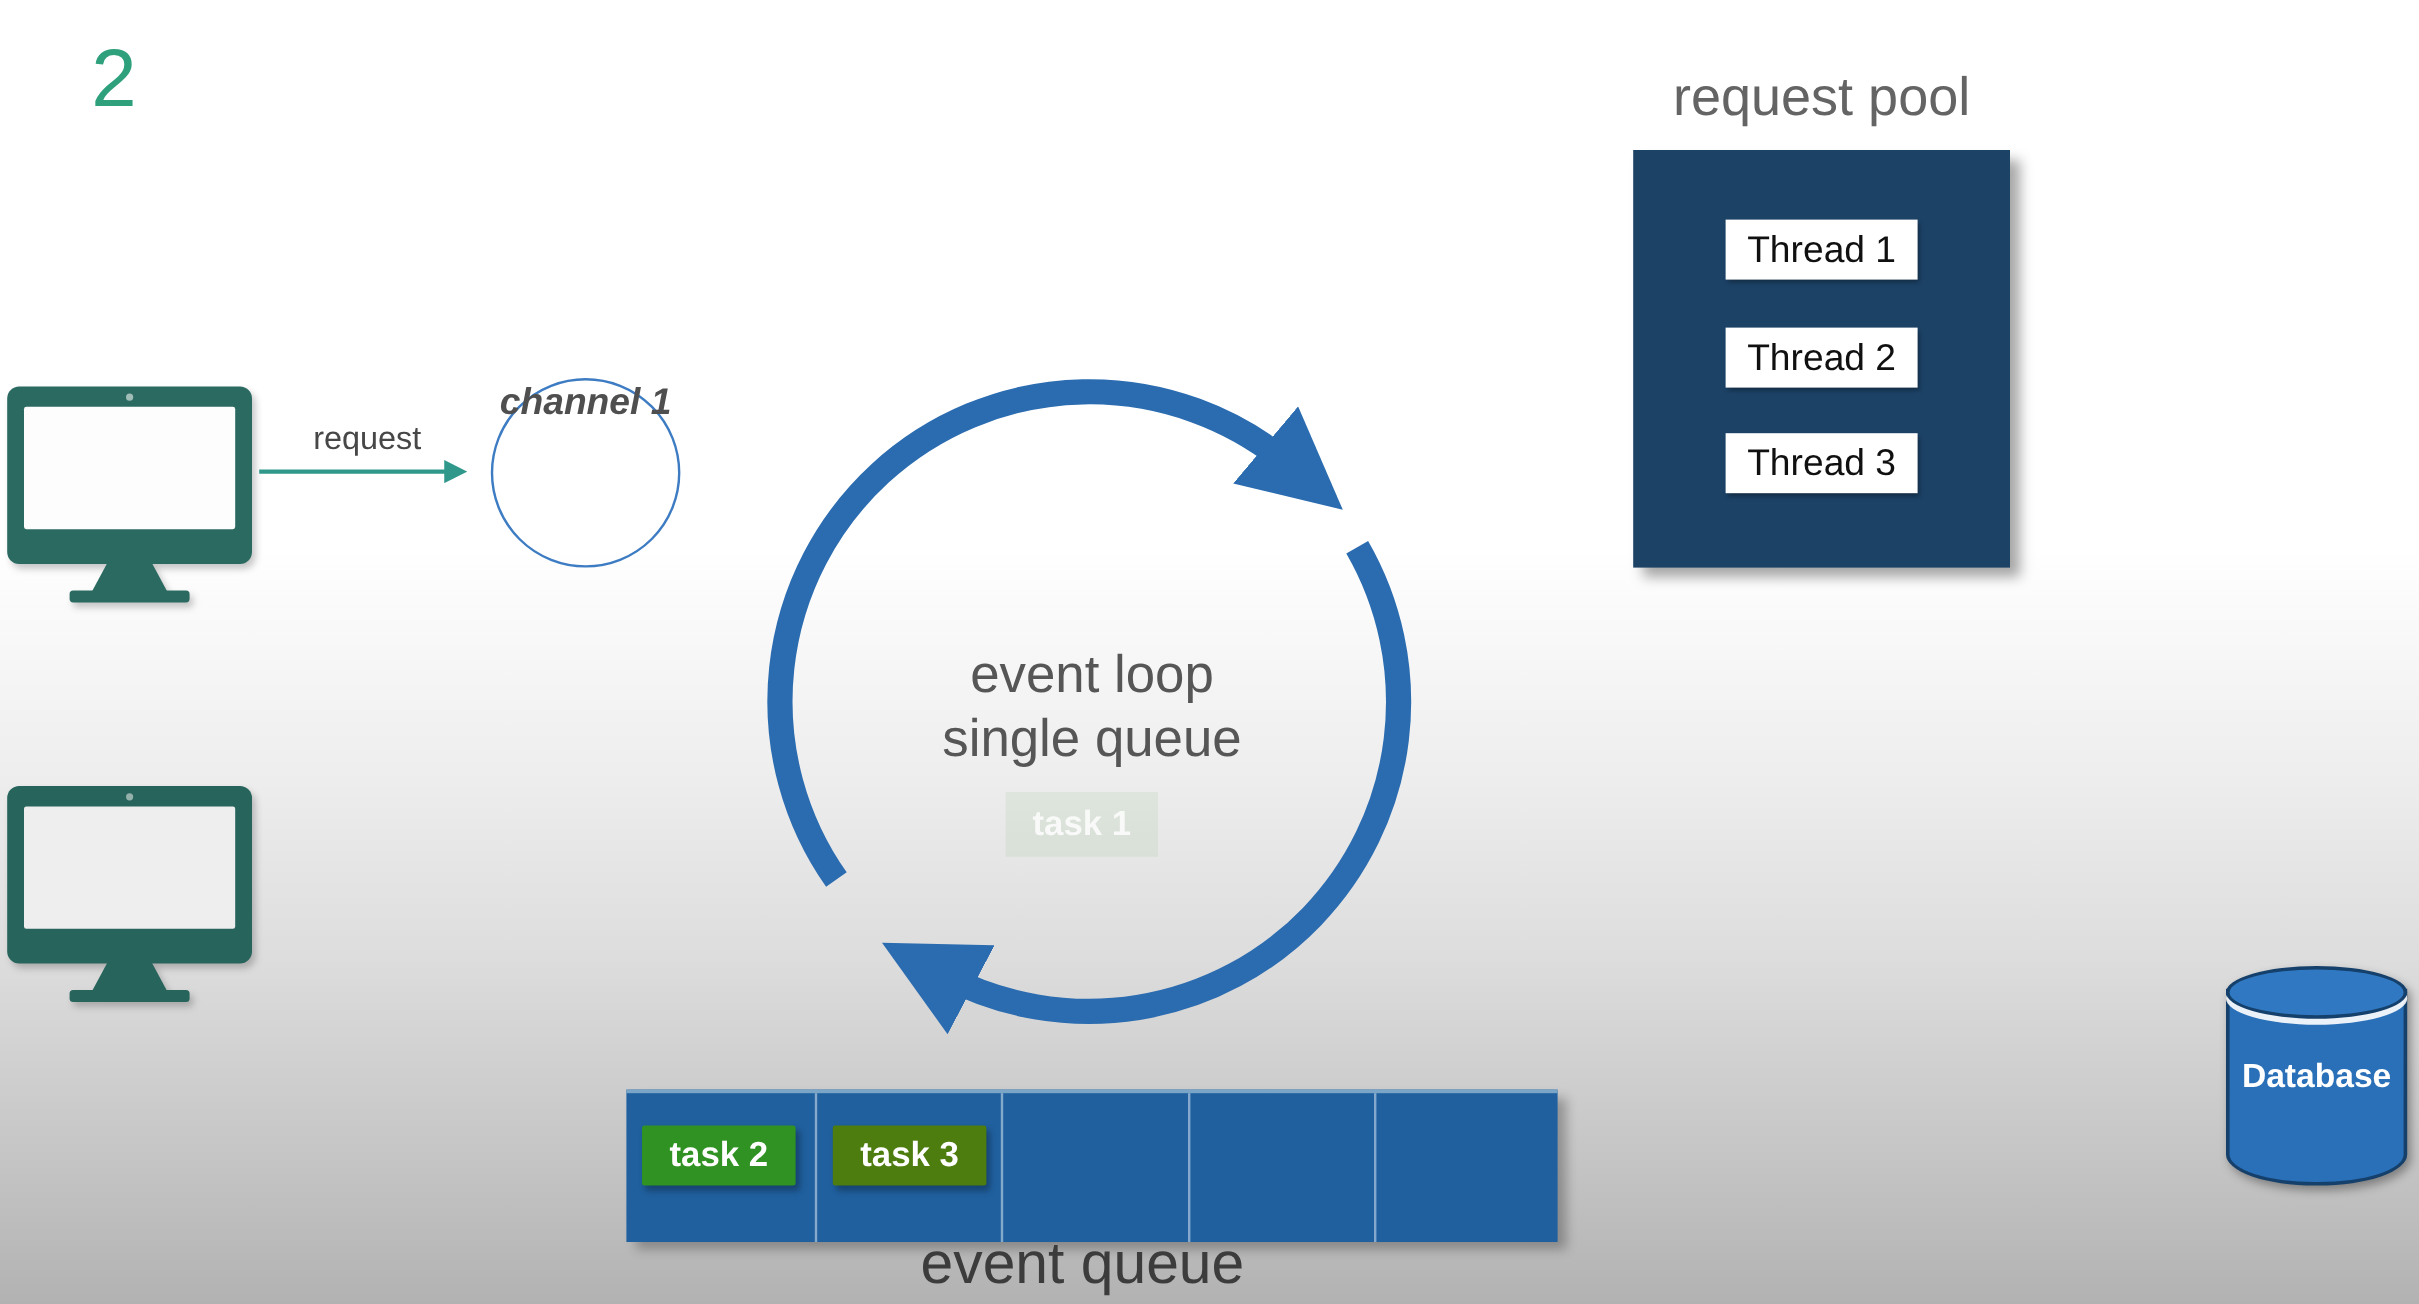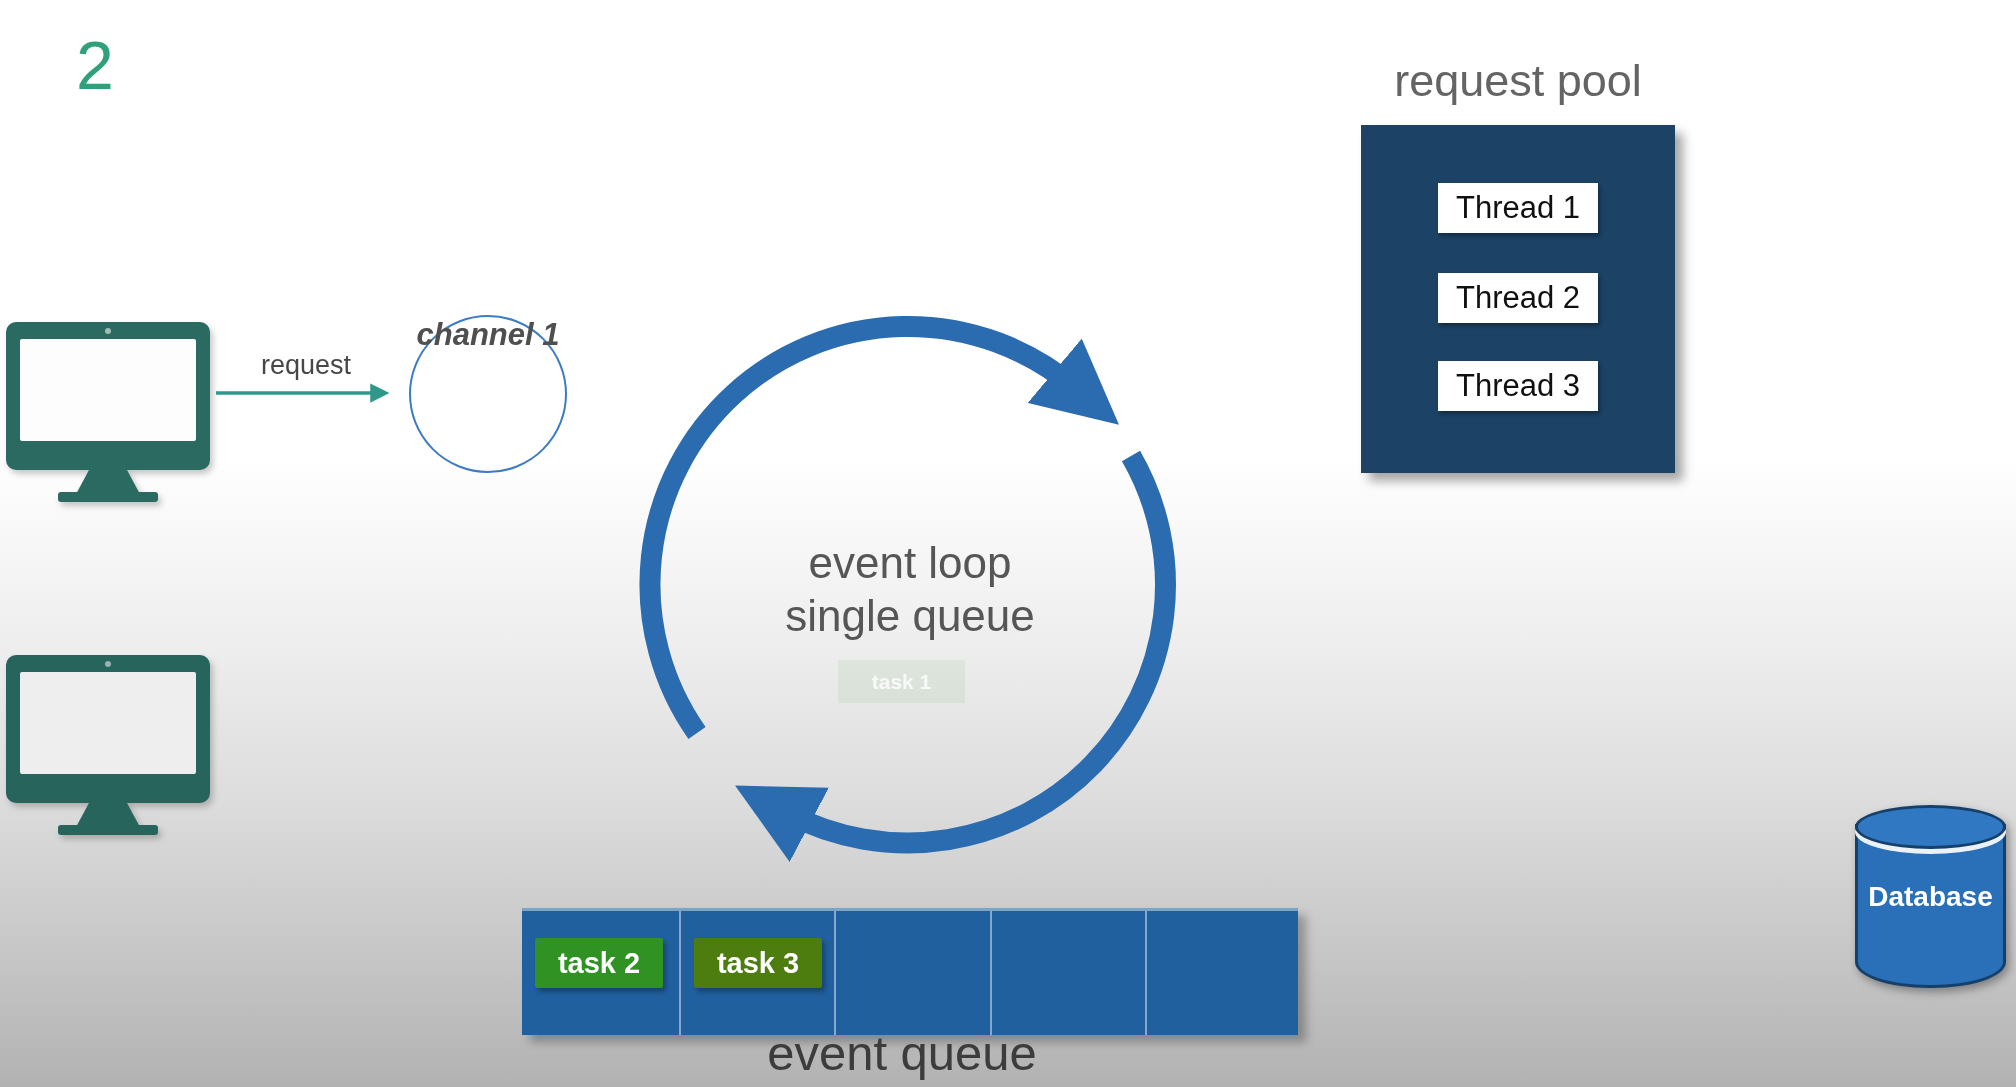--- a/index.html
+++ b/index.html
@@ -24,22 +24,22 @@
 
   
   .request-label{left:228px;top:350px;width:156px;text-align:center;font-size:27px;color:#474747;}
   .channel-circle{left:409px;top:315px;width:154px;height:154px;border:2.5px solid #3d7cc2;border-radius:50%;
     display:flex;align-items:flex-start;justify-content:center;}
   .channel-circle span{font-size:31px;font-style:italic;font-weight:bold;color:#4f4f4f;}
 
   
   .loop-label{left:705px;top:536px;width:410px;text-align:center;font-size:44px;line-height:53px;color:#565656;}
   .loop-label span{display:block;}
-  .faded-task{left:838px;top:660px;width:127px;height:43px;background:rgba(150,190,140,0.16);
-    display:flex;align-items:center;justify-content:center;font-size:21px;font-weight:bold;color:rgba(255,255,255,0.8);}
+  .faded-task{left:838px;top:660px;width:127px;height:54px;background:rgba(150,190,140,0.16);
+    display:flex;align-items:center;justify-content:center;font-size:29px;font-weight:bold;color:rgba(255,255,255,0.8);}
 
   
   .pool-title{left:1361px;top:55px;width:314px;text-align:center;font-size:45px;color:#646464;}
   .pool-box{left:1361px;top:125px;width:314px;height:348px;background:#1c4266;box-shadow:8px 8px 10px rgba(0,0,0,0.35);}
   .thread{position:absolute;left:77px;width:160px;height:50px;background:#ffffff;box-shadow:2px 3px 4px rgba(0,0,0,0.35);
     display:flex;align-items:center;justify-content:center;font-size:31px;color:#101010;}
   .thread.t1{top:58px;} .thread.t2{top:148px;} .thread.t3{top:236px;}
 
   
   .io-box{left:1323px;top:765px;width:400px;height:132px;border:7px solid #2368ad;border-radius:4px;

